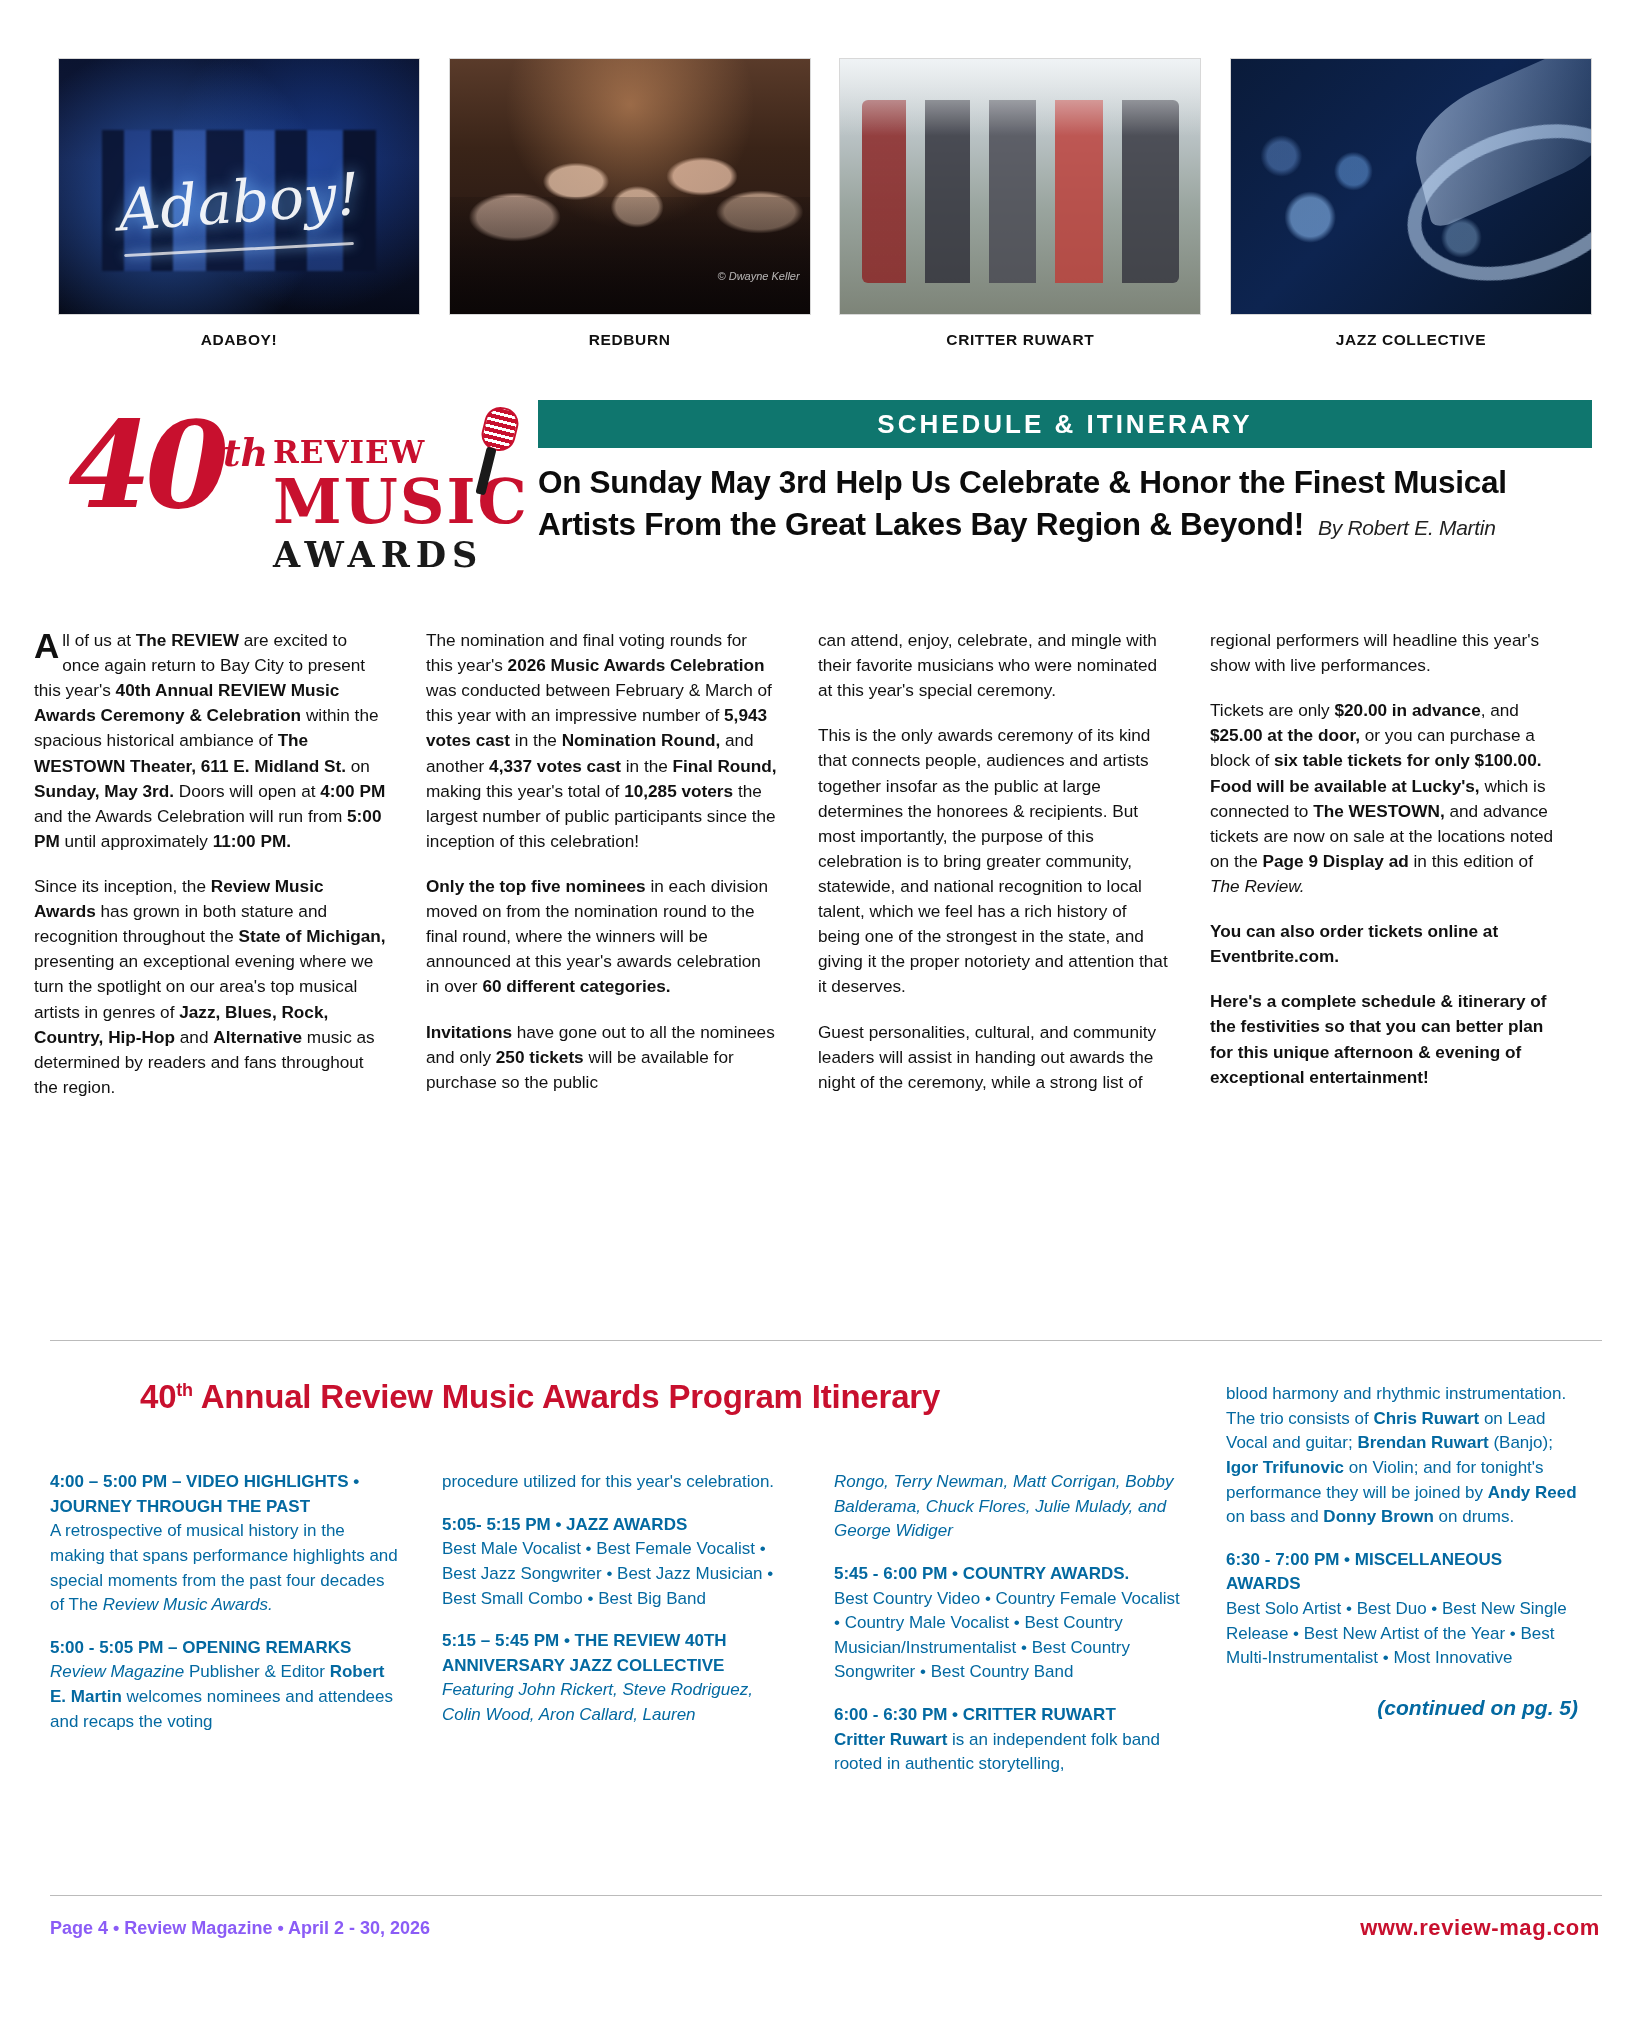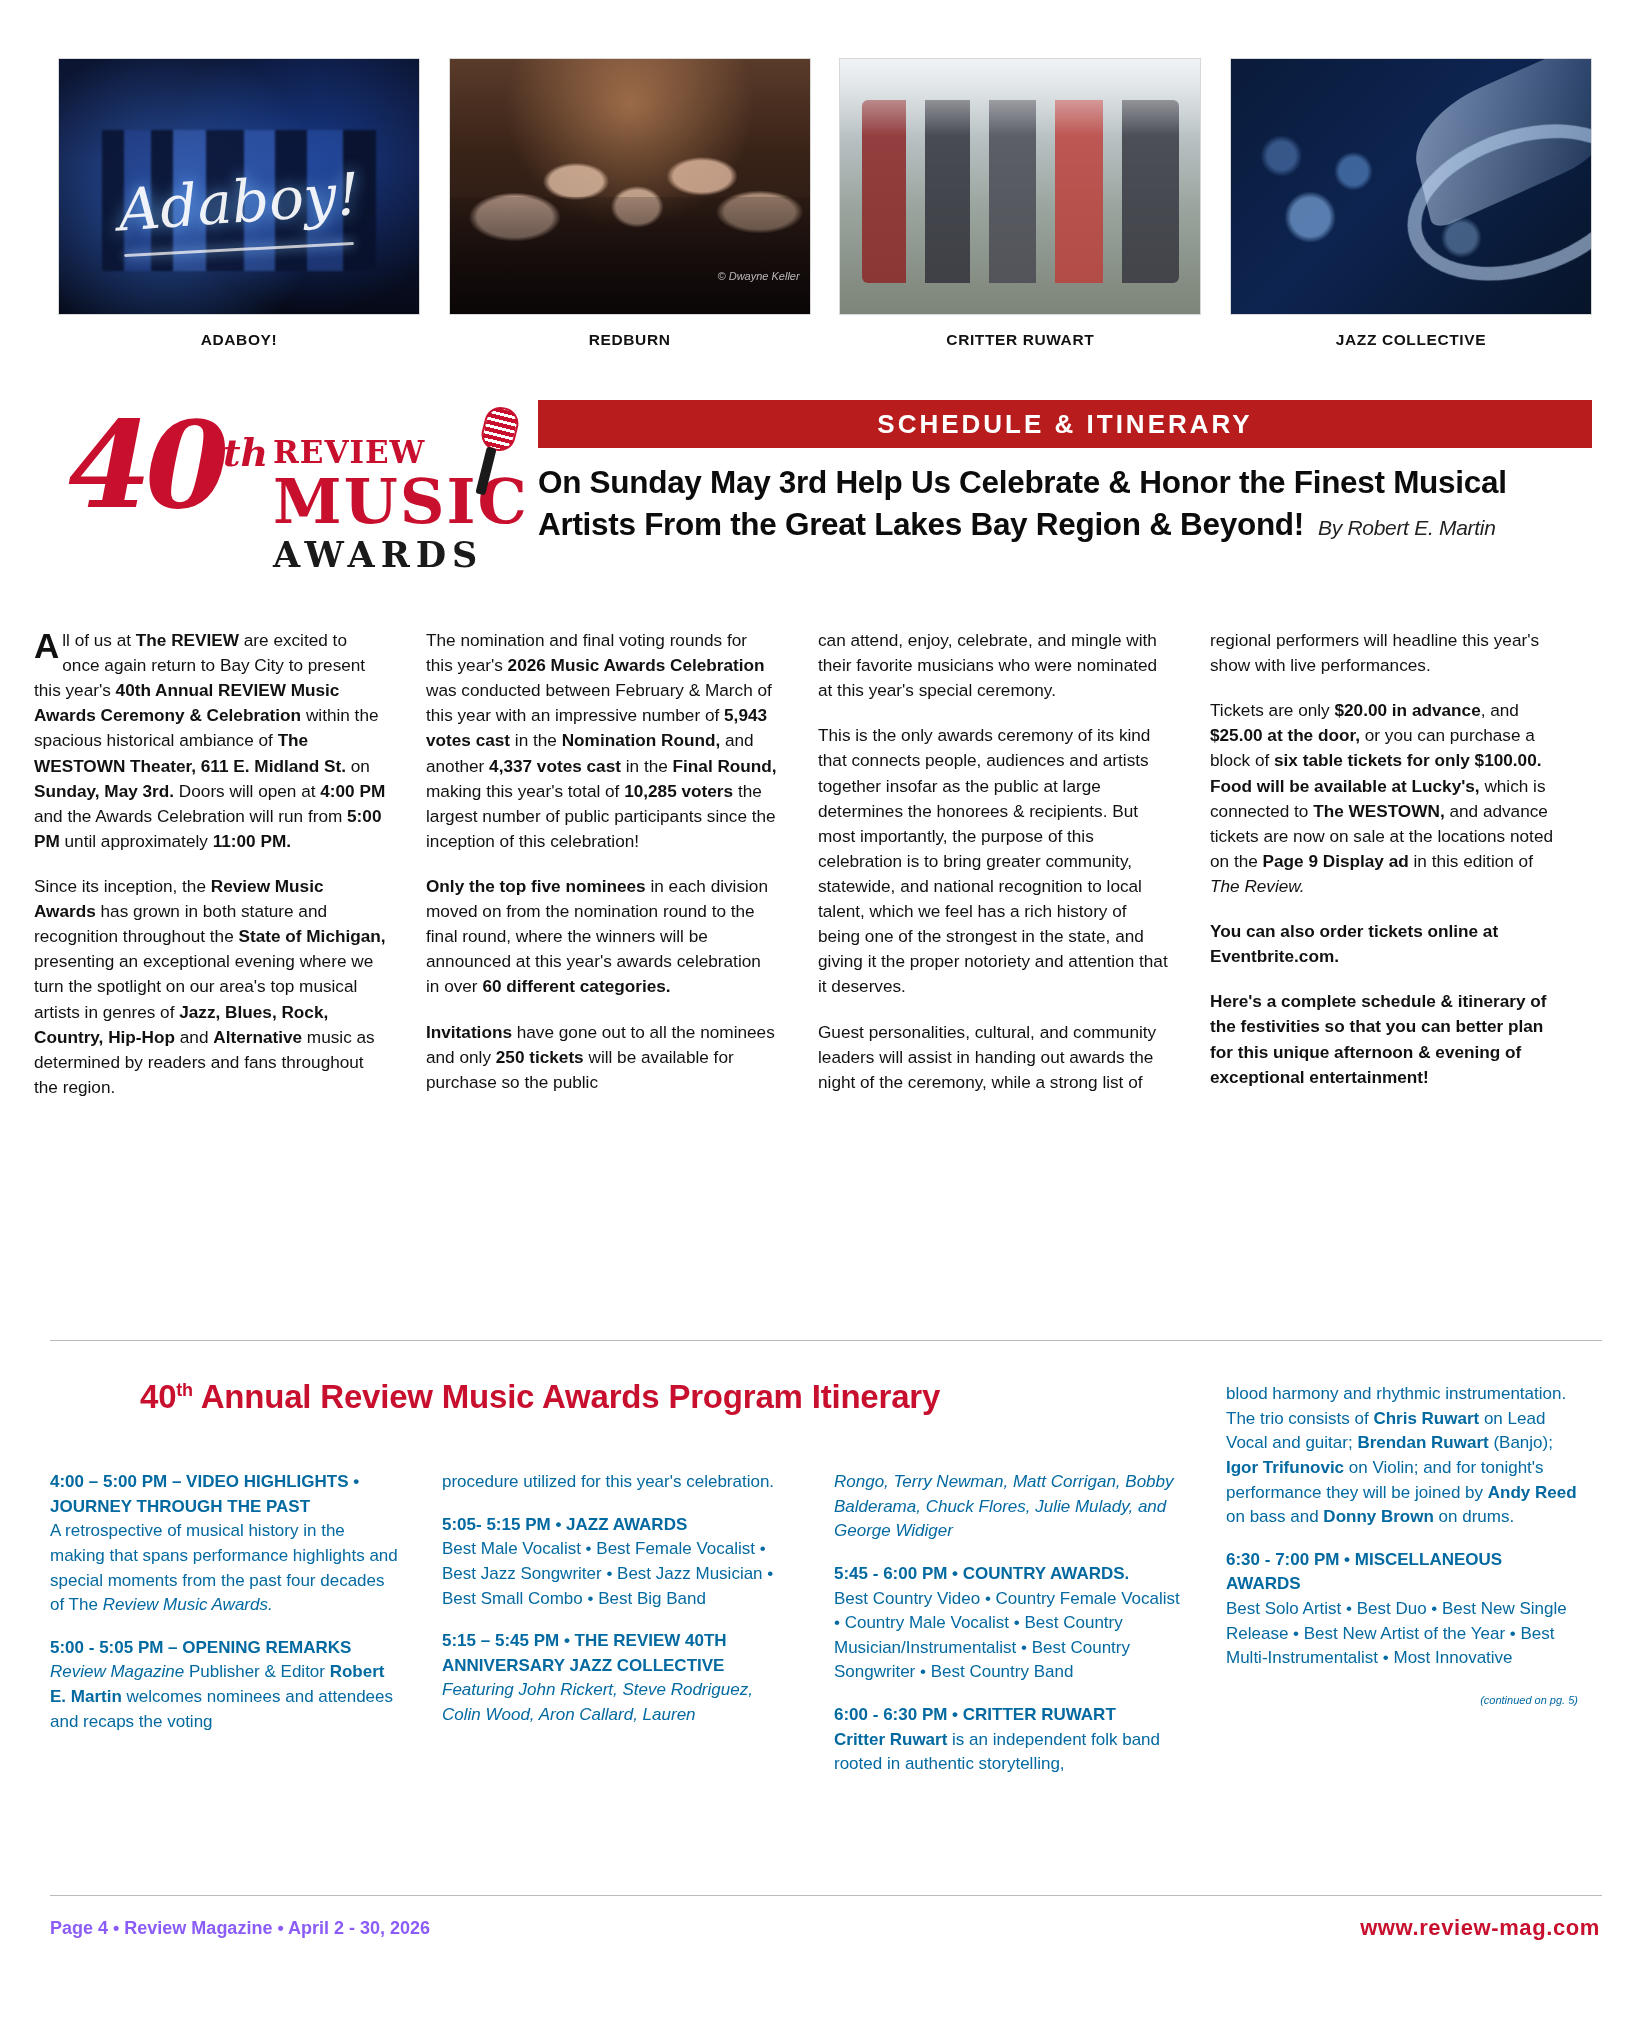--- a/index.html
+++ b/index.html
@@ -263,21 +263,21 @@
     transform: rotate(14deg);
     border-radius: 3px;
   }
 
   .banner {
     position: absolute;
     left: 480px;
     top: 0;
     width: 1054px;
     height: 48px;
-    background: #b91c1c;
+    background: #0f766e;
     color: #fff;
     display: flex;
     align-items: center;
     justify-content: center;
     font-size: 26px;
     font-weight: bold;
     letter-spacing: 3px;
   }
   .headline {
     position: absolute;
@@ -369,22 +369,22 @@
   .icol.first, .icol.second, .icol.third { padding-top: 88px; }
   .icol.fourth { padding-top: 0; }
   .icol p { margin: 0 0 18px 0; }
   .icol .hdr {
     font-weight: bold;
     margin-bottom: 2px;
   }
   .cont {
     text-align: right;
     font-style: italic;
-    font-weight: normal;
-    font-size: 11px;
+    font-weight: bold;
+    font-size: 21px;
     margin-top: 22px;
   }
 
   
   .footer-left {
     position: absolute;
     left: 50px;
     top: 1918px;
     font-size: 18px;
     font-weight: bold;

